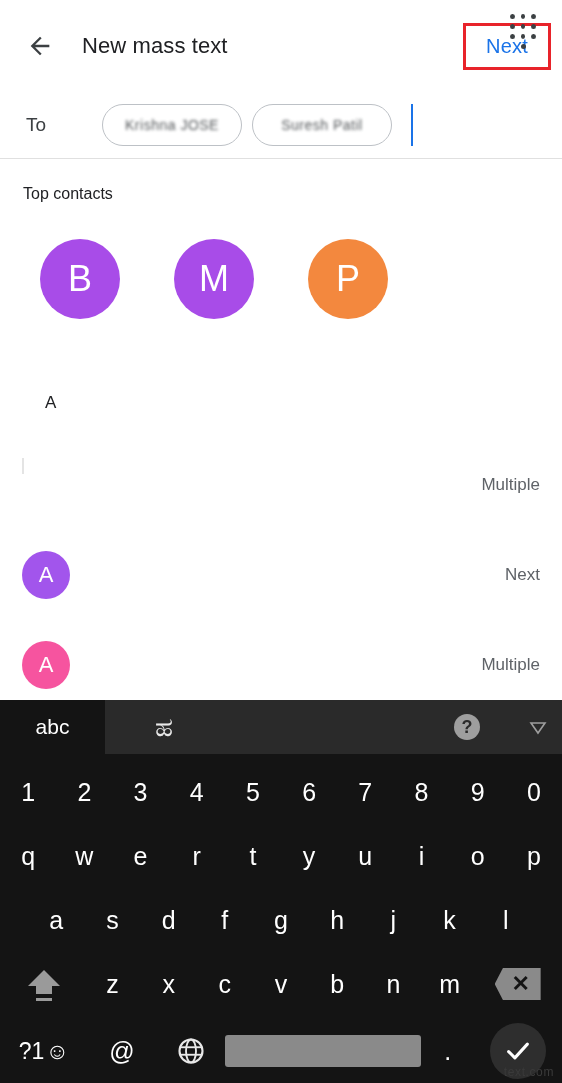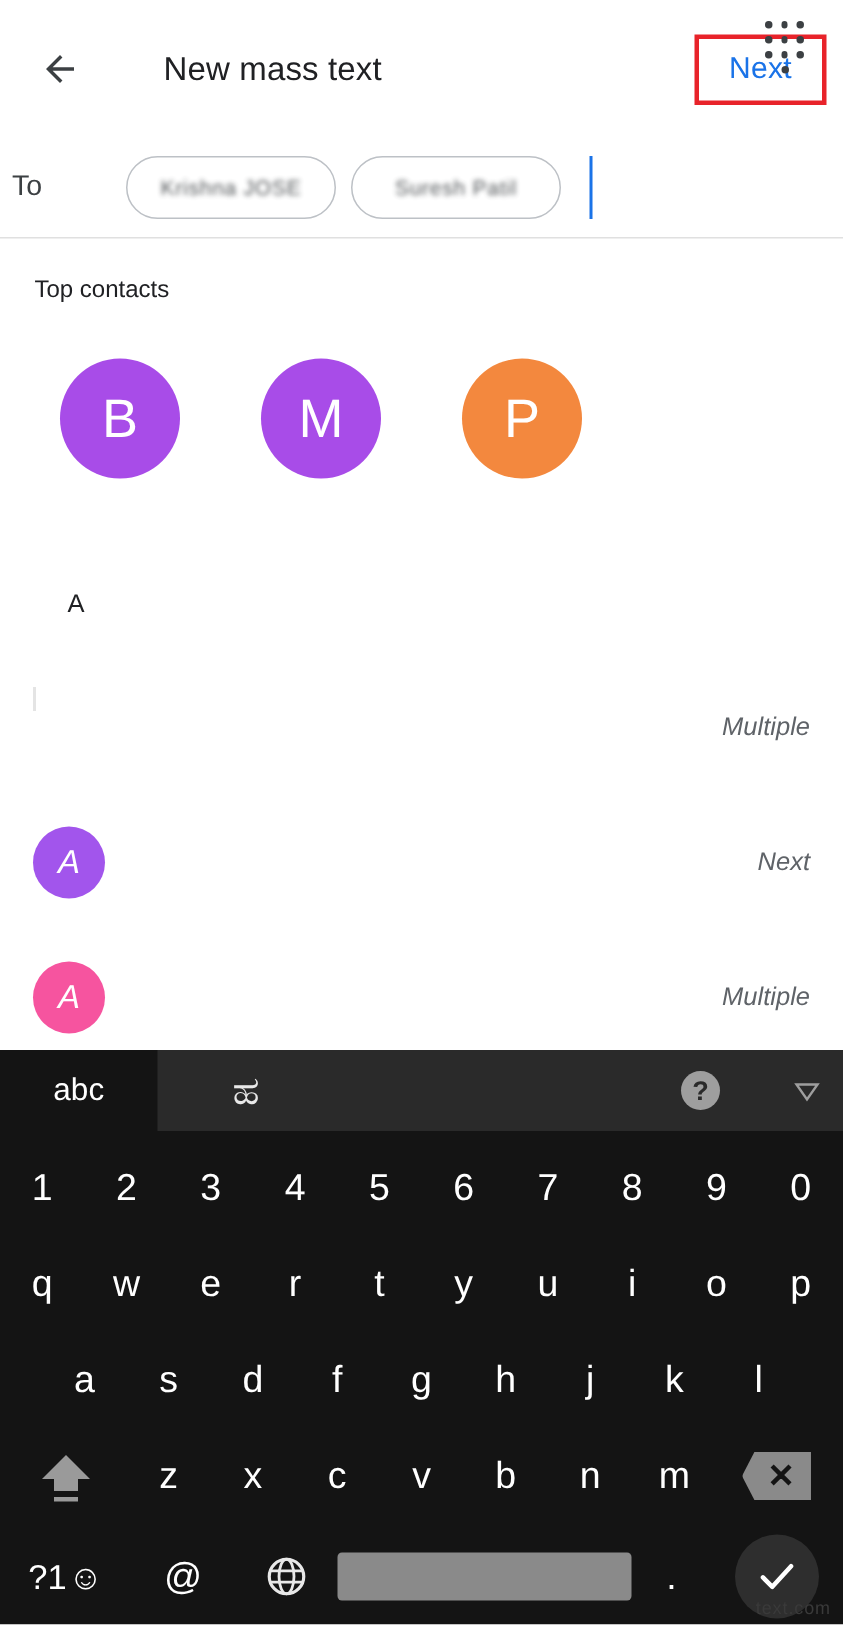--- a/index.html
+++ b/index.html
@@ -7,21 +7,21 @@
     width: 562px; height: 1083px;
     background: #ffffff;
     font-family: "Liberation Sans", sans-serif;
     overflow: hidden;
   }
   #app { position: relative; width: 562px; height: 1083px; background:#fff; }
 
   
   .header {
     position: absolute; left:0; top:0; width:520px; height:92px;
-    display:flex; align-items:center;gap:27px;
+    display:flex; align-items:center;
   }
   .back-btn {
     width:56px; height:56px; margin-left:12px;
     display:flex; align-items:center; justify-content:center;
   }
   .back-btn svg { display:block; }
   .header-title {
     font-size:22px; color:#202124; margin-left:14px;
     letter-spacing:0.1px; white-space:nowrap;
   }
@@ -32,21 +32,21 @@
     display:flex; align-items:center; justify-content:center;
     background:#fff;
   }
   .next-label { color:#1a73e8; font-size:20px; letter-spacing:0.2px; }
 
   
   .to-row {
     position:absolute; left:0; top:92px; width:562px; height:66px;
     display:flex; align-items:center;
   }
-  .to-label { font-size:19px; color:#3c4043; margin-left:8px; width:60px; }
+  .to-label { font-size:19px; color:#3c4043; margin-left:26px; width:60px; }
   .chips { display:flex; align-items:center; gap:10px; margin-left:16px; }
   .chip {
     height:42px; min-width:140px; padding:0 16px;
     border:1px solid #bdc1c6; border-radius:21px;
     display:flex; align-items:center; justify-content:center;
     background:#fff;
   }
   .chip-text {
     font-size:14px; color:#3c4043; white-space:nowrap;
     filter: blur(1.6px);
@@ -76,21 +76,21 @@
     width:80px; height:80px; border-radius:50%;
     display:flex; align-items:center; justify-content:center;
     color:#fff; font-size:36px; font-weight:400;
   }
 
   
   .section-letter {
     position:absolute; left:45px; top:393px;
     font-size:17px; color:#202124;
   }
-  .contact-list { position:absolute; left:0; top:440px; width:562px;font-style:italic; }
+  .contact-list { position:absolute; left:0; top:440px; width:562px; }
   .contact-row {
     position:relative; height:90px;
     display:flex; align-items:center;
   }
   .contact-av {
     width:48px; height:48px; border-radius:50%; margin-left:22px;
     display:flex; align-items:center; justify-content:center;
     color:#fff; font-size:22px; flex:0 0 auto;
   }
   .contact-av.hidden { background:transparent !important; color:transparent; }

